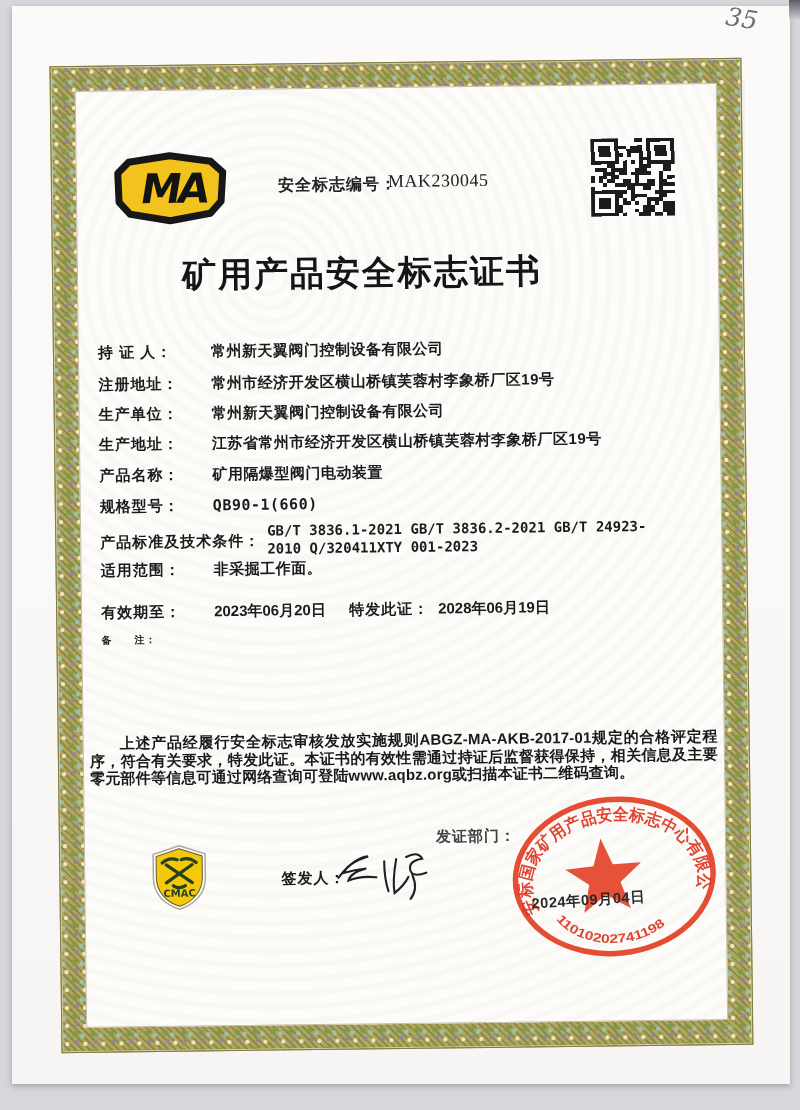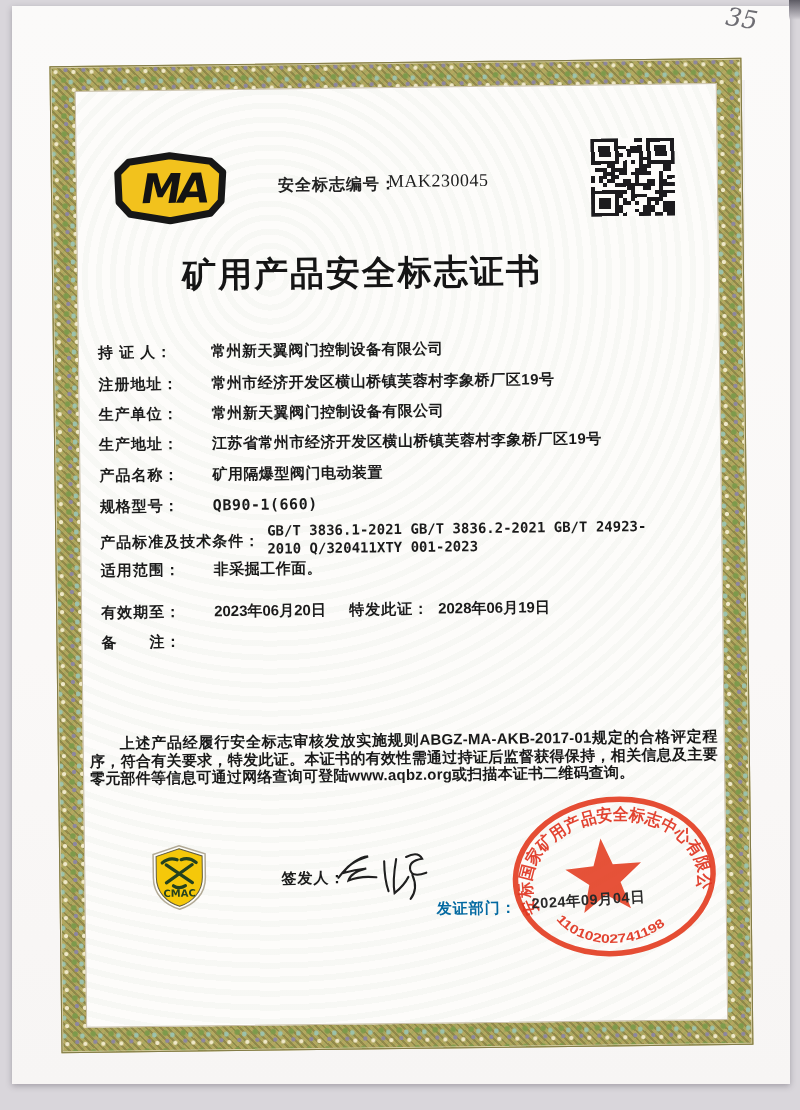--- a/index.html
+++ b/index.html
@@ -55,28 +55,28 @@
   }
   .row{position:absolute;left:100px;font-size:15px;font-weight:bold;color:#1b1b1b;white-space:nowrap;}
   .row .lbl{display:inline-block;width:113px;letter-spacing:1px;}
   .row .val{letter-spacing:.5px;}
   .val-mono{font-family:"DejaVu Sans Mono","Liberation Mono",monospace;letter-spacing:0;}
   .std-label{left:100px;top:530px;font-size:15px;font-weight:bold;color:#1b1b1b;letter-spacing:1px;}
   .std-lines{left:267px;top:520px;font-size:14px;font-weight:bold;color:#1b1b1b;line-height:18px;
     font-family:"DejaVu Sans Mono","Liberation Mono",monospace;white-space:nowrap;}
   .dates-row{position:absolute;top:600px;left:0;width:100%;font-size:15px;font-weight:bold;color:#1b1b1b;}
   .dates-row span{position:absolute;white-space:nowrap;}
-  .remark{left:100px;top:630px;font-size:15px;font-weight:bold;color:#1b1b1b;letter-spacing:1px;}
+  .remark{left:100px;top:630px;font-size:10px;font-weight:bold;color:#1b1b1b;letter-spacing:1px;}
   .statement{
     left:87px;top:731px;width:628px;
     font-size:15px;font-weight:bold;color:#191919;line-height:17.6px;
     text-align:justify;text-indent:2em;letter-spacing:.2px;
   }
   .signer-label{left:277px;top:868px;font-size:15px;font-weight:bold;color:#1b1b1b;letter-spacing:1px;}
-  .dept-label{left:432px;top:900px;font-size:15px;font-weight:bold;color:#0369a1;letter-spacing:1px;}
+  .dept-label{left:432px;top:828px;font-size:15px;font-weight:bold;color:#404040;letter-spacing:1px;}
   .seal-wrap{left:504px;top:792px;width:212px;height:176px;transform:rotate(-5deg);}
   .seal-date{
     left:527px;top:893px;width:120px;font-size:14.5px;font-weight:bold;color:#2a2a2a;
     letter-spacing:.5px;transform:rotate(-3deg);white-space:nowrap;
   }
   .handwritten{
     position:absolute;left:726px;top:4px;font-size:25px;color:#6e6d73;
     font-style:italic;transform:rotate(9deg);font-family:"DejaVu Serif","Liberation Serif",serif;
   }
   .shade-right{

